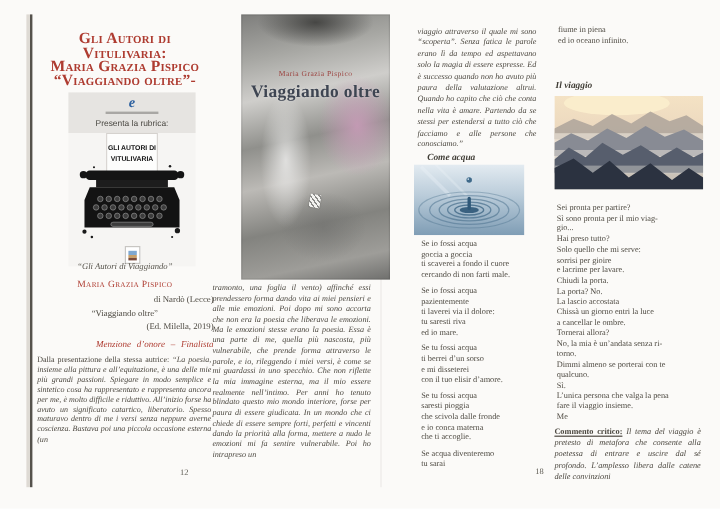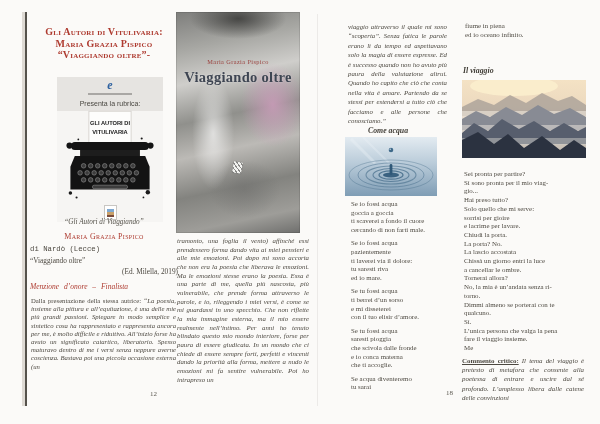--- a/index.html
+++ b/index.html
@@ -11,44 +11,44 @@
   }
   .abs{position:absolute;}
   
   .book-edge{left:25px;top:12px;width:2px;height:394px;background:#55524c;}
   .book-edge-soft{left:22px;top:12px;width:3px;height:394px;background:#dedad4;}
   .gutter{left:317px;top:14px;width:1px;height:392px;background:rgba(60,55,50,.08);}
   
   .red{color:#ae3b30;}
   .sc{font-variant:small-caps;}
   .hdr{left:30px;top:26px;width:148px;text-align:center;font-weight:bold;
-       font-size:10px;line-height:11.5px;letter-spacing:.2px;font-family:Liberation Serif, serif;}
+       font-size:13px;line-height:11.5px;letter-spacing:.2px;font-family:Liberation Serif, serif;}
   .panel{left:57px;top:77px;width:106px;height:145px;
          background:linear-gradient(#e6e4e1 0,#e6e4e1 34px,#f6f5f3 34px);
          text-align:center;}
   .pub-logo{font-style:italic;font-weight:bold;font-size:12px;line-height:13px;
             color:#2f62a0;margin-top:2px;}
   .pub-rule{width:44px;height:2px;background:#a9a7a4;margin:1px auto 0;}
   .presenta{font-size:7px;color:#4a4842;margin-top:5px;font-family:"Liberation Sans",sans-serif;}
   .tw{display:block;margin:3px auto 0;}
   .stamp{width:11px;height:13px;margin:1px auto 0;background:#fff;border:1px solid #c8c6c2;
          display:flex;align-items:center;justify-content:center;}
   .stamp-inner{width:7px;height:8px;background:linear-gradient(#7fa8d0 0 40%,#c8a06a 40% 70%,#7a4a3a 70% 100%);}
   .caption{left:30px;top:218px;width:148px;text-align:center;font-style:italic;font-size:7.2px;color:#55524a;}
   .author{left:30px;top:232px;width:148px;text-align:center;font-size:8px;letter-spacing:.3px;}
-  .meta1{left:30px;top:245px;width:148px;text-align:left;font-size:7.3px;font-family:Liberation Mono, monospace;}
-  .meta2{left:30px;top:256px;width:148px;font-size:7.3px;}
+  .meta1{left:30px;top:245px;width:148px;text-align:right;font-size:7.3px;}
+  .meta2{left:30px;top:256px;width:148px;text-align:center;font-size:7.3px;}
   .meta3{left:30px;top:267px;width:148px;text-align:right;font-size:7.3px;}
-  .mention{left:30px;top:282px;width:148px;text-align:left;font-style:italic;
+  .mention{left:30px;top:282px;width:148px;text-align:right;font-style:italic;
            font-size:7.5px;word-spacing:3px;}
   .para{margin:0;text-align:justify;}
   .it{font-style:italic;}
   .col1para{left:31px;top:297px;width:145px;font-size:6.7px;line-height:8.2px;}
   
-  .cover{left:176px;top:12px;width:124px;height:221px;
+  .cover{left:201px;top:12px;width:124px;height:221px;
     background:
       radial-gradient(ellipse 46px 60px at 78% 42%, rgba(207,156,189,.80), rgba(207,156,189,0) 70%),
       radial-gradient(ellipse 30px 80px at 30% 55%, rgba(255,255,255,.65), rgba(255,255,255,0) 70%),
       radial-gradient(ellipse 50px 40px at 55% 80%, rgba(110,110,108,.55), rgba(110,110,108,0) 72%),
       radial-gradient(ellipse 62px 26px at 50% 3%, rgba(62,62,60,.9), rgba(62,62,60,0) 78%),
       linear-gradient(168deg,#7e7e7c 0%,#a7a7a3 16%,#cfcecb 30%,#90908c 46%,#bcbab6 60%,#83837f 76%,#9e9d99 90%,#6f6f6d 100%);
     box-shadow:inset 0 0 0 1px rgba(0,0,0,.10);
     text-align:center;}
   .cover-author{position:absolute;left:0;top:46px;width:100%;font-size:6.3px;
                 letter-spacing:.4px;color:#9c4440;}
@@ -57,21 +57,21 @@
   .cover-mark{position:absolute;left:50%;top:150px;width:9px;height:11px;margin-left:-5px;
               background:repeating-linear-gradient(45deg,#8a8a88 0 1px,#f2f2ef 1px 3px);
               transform:rotate(10deg);box-shadow:0 0 1px rgba(0,0,0,.4);}
   .col2para{left:177px;top:237px;width:132px;font-size:6.8px;line-height:8.65px;}
   .pagenum{font-size:7px;color:#5a574f;font-family:Liberation Serif, serif;}
   .pn-left{left:150px;top:390px;}
   .pn-right{left:446px;top:389px;}
   
   .rcol1para{left:348px;top:22px;width:99px;font-size:6.8px;line-height:9.4px;}
   .poem-title{font-weight:bold;font-style:italic;font-size:7.8px;color:#403d36;margin:0;}
-  .t-comeacqua{left:368px;top:126px;}
+  .t-comeacqua{left:356px;top:126px;}
   .t-viaggio{left:463px;top:66px;}
   .photo{display:block;}
   .waterdrop{left:345px;top:137px;}
   .mountains{left:462px;top:80px;}
   .poem{white-space:pre-line;font-size:6.9px;line-height:8.7px;color:#4e4a42;}
   .p1{left:351px;top:200px;width:95px;}
   .stanza{margin:0 0 4.5px 0;white-space:pre-line;}
   .cont{left:465px;top:22px;width:118px;}
   .p2{left:464px;top:170px;width:120px;}
   .commento{left:462px;top:356px;width:122px;font-size:6.9px;line-height:9.2px;}

